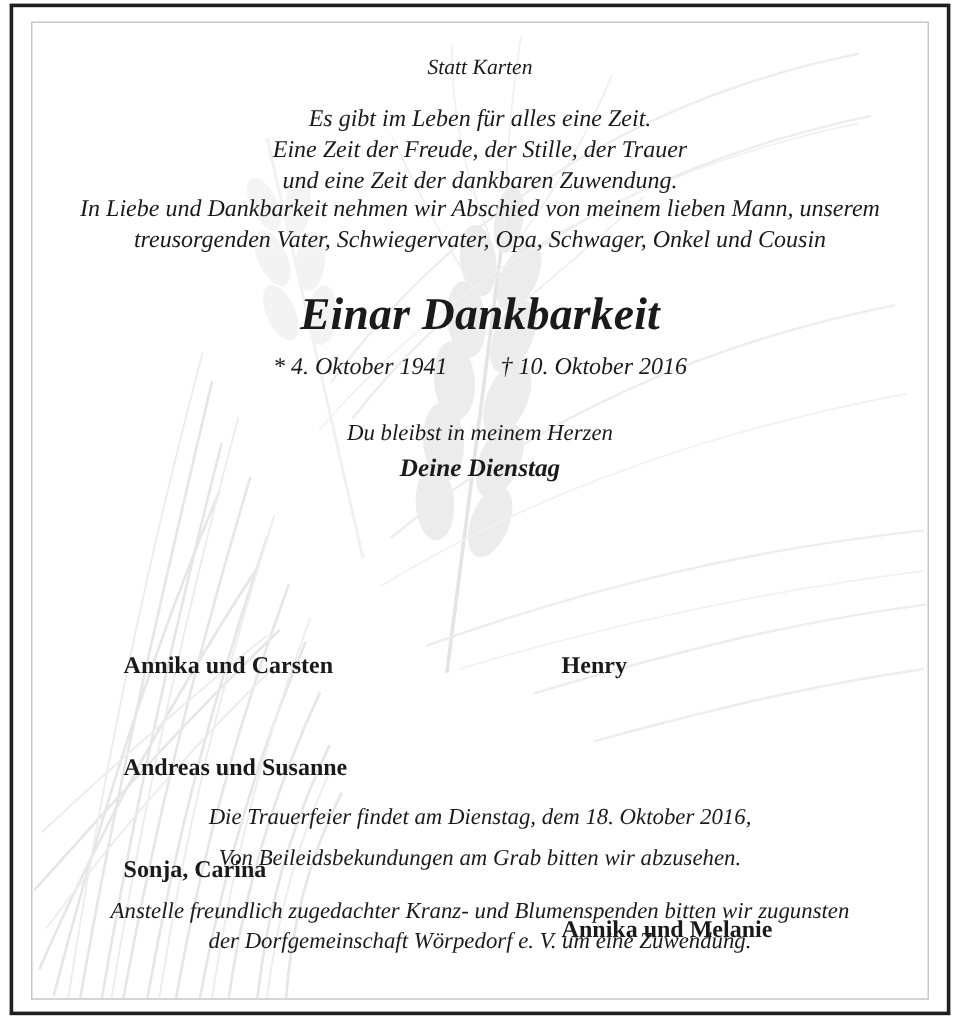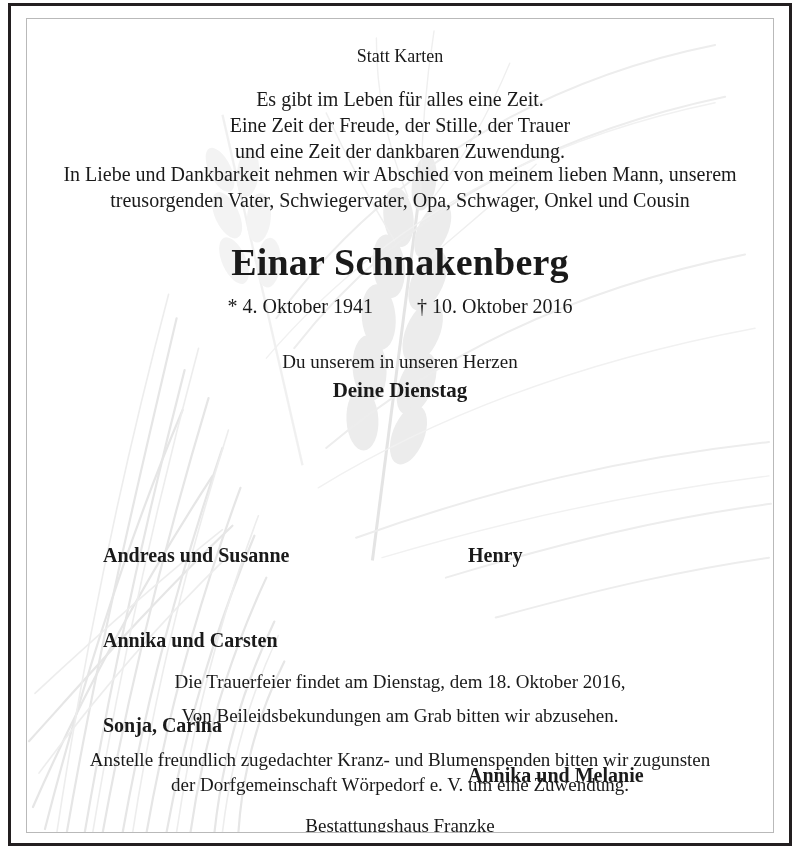--- a/index.html
+++ b/index.html
@@ -62,20 +62,21 @@
     width: 100%;
     height: 100%;
     box-sizing: border-box;
     padding: 0;
   }
 
   .line {
     text-align: center;
     line-height: 1.30;
     white-space: pre;
+    font-style: italic;
   }
 
   .t-statt {
     position: absolute;
     left: 0; right: 0;
     top: 26px;
     font-size: 18px;
   }
 
   .verse {
@@ -269,34 +270,34 @@
         <div class="line">Es gibt im Leben für alles eine Zeit.</div>
         <div class="line">Eine Zeit der Freude, der Stille, der Trauer</div>
         <div class="line">und eine Zeit der dankbaren Zuwendung.</div>
       </div>
 
       <div class="intro">
         <div class="line">In Liebe und Dankbarkeit nehmen wir Abschied von meinem lieben Mann, unserem</div>
         <div class="line">treusorgenden Vater, Schwiegervater, Opa, Schwager, Onkel und Cousin</div>
       </div>
 
-      <div class="line deceased-name">Einar Schnakenberg</div>
+      <div class="line deceased-name">Einar Dankbarkeit</div>
 
       <div class="line dates"><span>*</span> <span>4. Oktober 1941</span><span class="gap"></span><span>†</span> <span>10. Oktober 2016</span></div>
 
-      <div class="line memorial">Du unserem in unseren Herzen</div>
+      <div class="line memorial">Du bleibst in meinem Herzen</div>
 
       <div class="line widow">Deine Dienstag</div>
 
       <div class="mourners">
 
         <div class="col col-left">
           <div class="group">
+            <div>Annika und Carsten</div>
             <div>Andreas und Susanne</div>
-            <div>Annika und Carsten</div>
             <div>Sonja, Carina</div>
           </div>
           
         </div>
 
         <div class="col col-right">
           <div class="group">
             <div>Henry</div>
           </div>
           <div class="group">
@@ -313,17 +314,16 @@
         <div class="line">Die Trauerfeier findet am Dienstag, dem 18. Oktober 2016,</div>
       </div>
 
       <div class="line condolence">Von Beileidsbekundungen am Grab bitten wir abzusehen.</div>
 
       <div class="donation">
         <div class="line">Anstelle freundlich zugedachter Kranz- und Blumenspenden bitten wir zugunsten</div>
         <div class="line">der Dorfgemeinschaft Wörpedorf e. V. um eine Zuwendung.</div>
       </div>
 
-      <div class="line funeral-home">Bestattungshaus Franzke</div>
 
     </div>
   </div>
 </div>
 
 </body></html>

